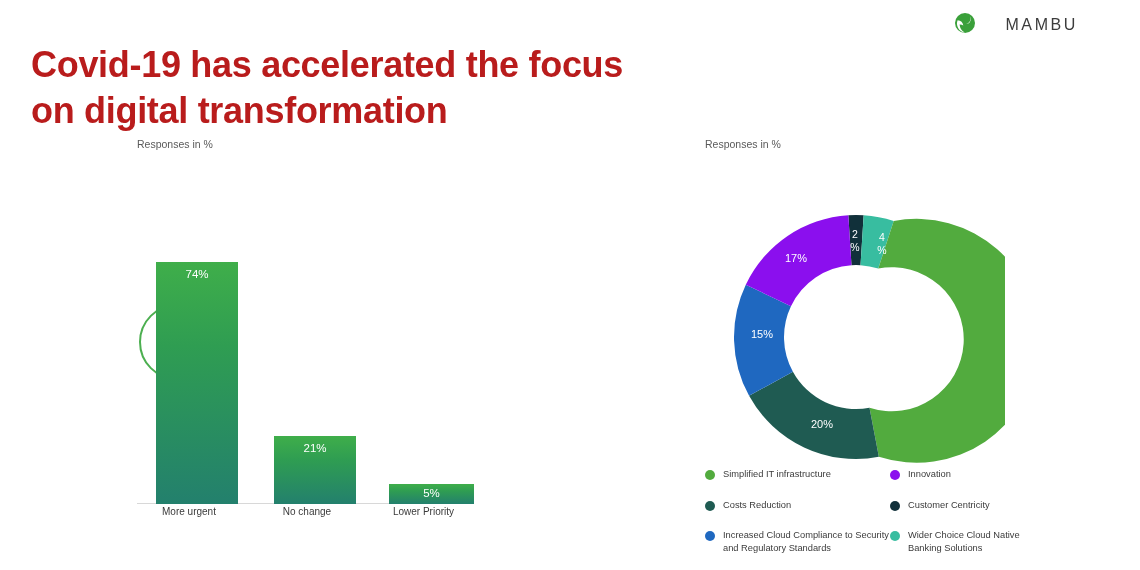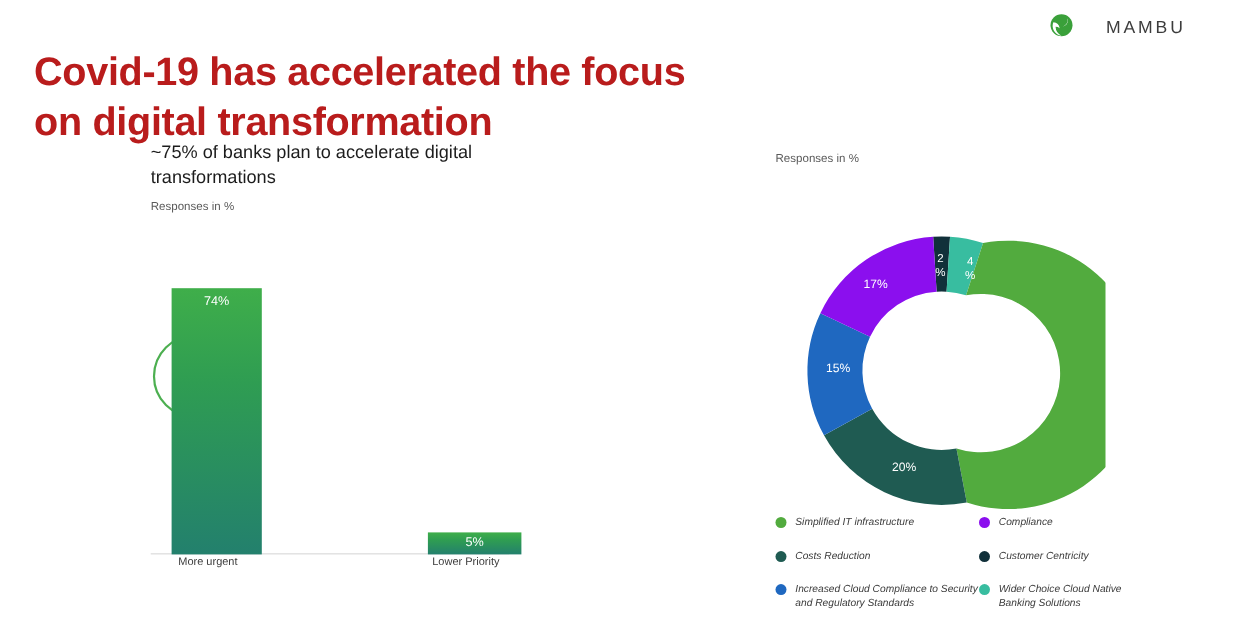--- a/index.html
+++ b/index.html
@@ -149,21 +149,20 @@
 
   
   #donut-legend {
     position: absolute;
     left: 0px;
     top: 340px;
     width: 330px;
     display: grid;
     grid-template-columns: 185px 145px;
     row-gap: 18px;
-    font-style: italic;
   }
   .legend-item {
     display: flex;
     align-items: flex-start;
     gap: 8px;
   }
   .legend-dot {
     width: 10px;
     height: 10px;
     border-radius: 50%;
@@ -186,38 +185,43 @@
     <svg width="22" height="22" viewBox="0 0 22 22">
       <circle cx="11" cy="11" r="10" fill="#3aa03a"></circle>
       <path d="M3.6 8.2 A9 9 0 0 0 11 20.5 A9.6 9.6 0 0 1 5.6 12.4 A5.4 5.4 0 0 1 9.3 13.6 A6.2 6.2 0 0 0 3.6 8.2 Z" fill="#ffffff"></path>
       <path d="M16.4 4.6 A6 6 0 0 1 12.2 12.0 A5.6 5.6 0 0 0 16.9 6.2 Z" fill="#ffffff"></path>
     </svg>
   </span>
   <span class="logo-word">MAMBU</span>
 </div>
 
 <section class="panel" id="panel-bar">
-  <div class="panel-title">~75% of banks plan to accelerate digital transformations</div>
   <div class="panel-subtitle">Responses in %</div>
 
   <div id="bar-chart">
 
     <div id="highlight-bubble">
       <span>~75%</span>
     </div>
 
     <div id="bar-baseline"></div>
 
     <div class="bar-group" style="left:3px; width:82px;">
       <div class="bar-rect" style="height:242px;">
         <span class="bar-value">74%</span>
       </div>
       <span class="bar-label">More urgent</span>
     </div>
 
+    <div class="bar-group" style="left:121px; width:82px;">
+      <div class="bar-rect" style="height:68px;">
+        <span class="bar-value">21%</span>
+      </div>
+      <span class="bar-label">No change</span>
+    </div>
 
     <div class="bar-group" style="left:236px; width:85px;">
       <div class="bar-rect" style="height:20px;">
         <span class="bar-value" style="top:3px;">5%</span>
       </div>
       <span class="bar-label">Lower Priority</span>
     </div>
 
   </div>
 </section>
@@ -253,21 +257,21 @@
     </svg>
   </div>
 
   <div id="donut-legend">
     <div class="legend-item">
       <span class="legend-dot" style="background:#52ab3e"></span>
       <span class="legend-text">Simplified IT infrastructure</span>
     </div>
     <div class="legend-item">
       <span class="legend-dot" style="background:#8b0fee"></span>
-      <span class="legend-text">Compliance</span>
+      <span class="legend-text">Innovation</span>
     </div>
     <div class="legend-item">
       <span class="legend-dot" style="background:#1f5b52"></span>
       <span class="legend-text">Costs Reduction</span>
     </div>
     <div class="legend-item">
       <span class="legend-dot" style="background:#11303a"></span>
       <span class="legend-text">Customer Centricity</span>
     </div>
     <div class="legend-item">

